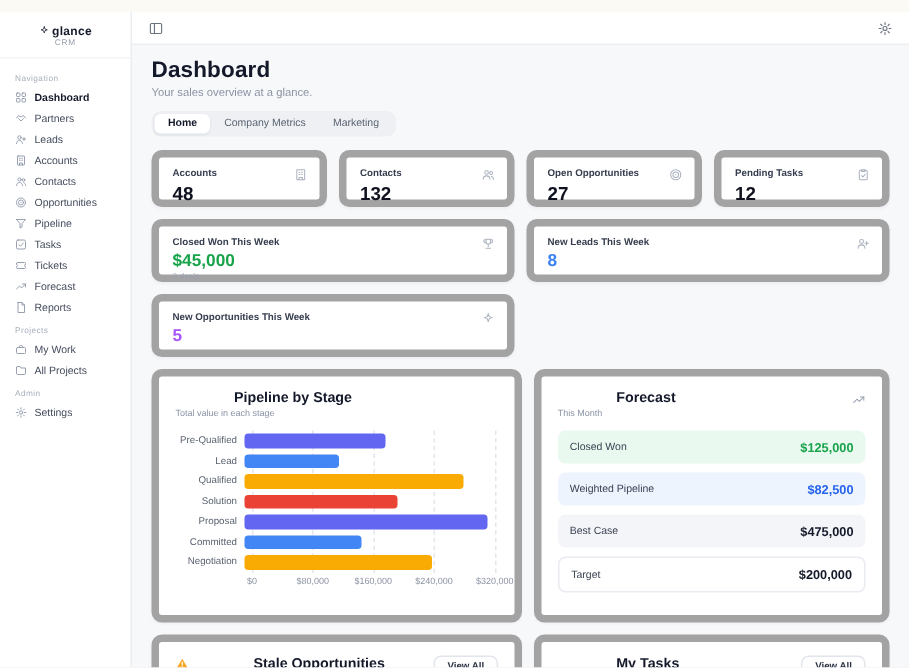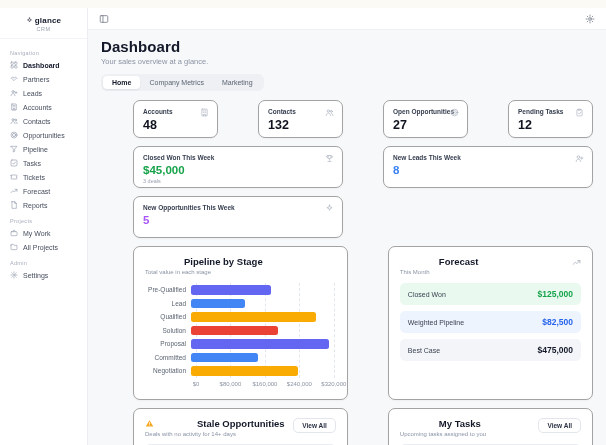--- a/index.html
+++ b/index.html
@@ -31,21 +31,21 @@
   .tbicon { width:10px; height:10px; color:#6b7280; cursor:pointer; }
   .main { flex:1; overflow:hidden; padding:8px 13px 0; background:#f7f8fa; }
 
   .h1 { font-size:15px; font-weight:bold; color:#14192a; letter-spacing:.1px; }
   .hsub { font-size:7.5px; color:#8b93a3; margin-top:2px; }
 
   .tabs { display:inline-flex; background:#eef0f4; border-radius:6px; padding:2px; margin-top:8px; }
   .tab { font-size:7px; color:#5b6472; padding:3px 9px; border-radius:4px; cursor:pointer; white-space:nowrap; }
   .tab.active { background:#fff; color:#14192a; font-weight:bold; box-shadow:0 1px 2px rgba(16,24,40,.08); }
 
-  .card { background:#fff; border:1px solid #a3a3a3; border-radius:7px; box-shadow:0 1px 2px rgba(16,24,40,.04);margin-left:32px; }
+  .card { background:#fff; border:5px solid #a3a3a3; border-radius:7px; box-shadow:0 1px 2px rgba(16,24,40,.04); }
 
   .kpirow { display:grid; grid-template-columns:repeat(4,1fr); gap:8px; margin-top:9px; }
   .kpi { position:relative; padding:7px 9px; height:38px; }
   .kpi-label { font-size:6.5px; font-weight:bold; color:#353d4e; }
   .kpi-value { font-size:12.5px; font-weight:bold; color:#10131f; margin-top:3px; }
   .kpi-icon { position:absolute; top:7px; right:8px; width:9px; height:9px; color:#aab1bf; }
 
   .weekrow { display:grid; grid-template-columns:repeat(2,1fr); gap:8px; margin-top:8px; }
   .week { position:relative; padding:7px 9px; height:42px; }
   .week-label { font-size:6.5px; font-weight:bold; color:#353d4e; }
@@ -458,20 +458,24 @@
                 <span class="frow-value">$125,000</span>
               </div>
               <div class="frow blue">
                 <span class="frow-label">Weighted Pipeline</span>
                 <span class="frow-value">$82,500</span>
               </div>
               <div class="frow gray">
                 <span class="frow-label">Best Case</span>
                 <span class="frow-value">$475,000</span>
               </div>
+              <div class="frow plain">
+                <span class="frow-label">Target</span>
+                <span class="frow-value">$200,000</span>
+              </div>
             </div>
           </div>
         </div>
 
         <div class="tworow">
           <div class="card panel">
             <div class="phead">
               <div>
                 <div class="ptitle-row">
                   <span class="warn-icon" data-icon="warning">

